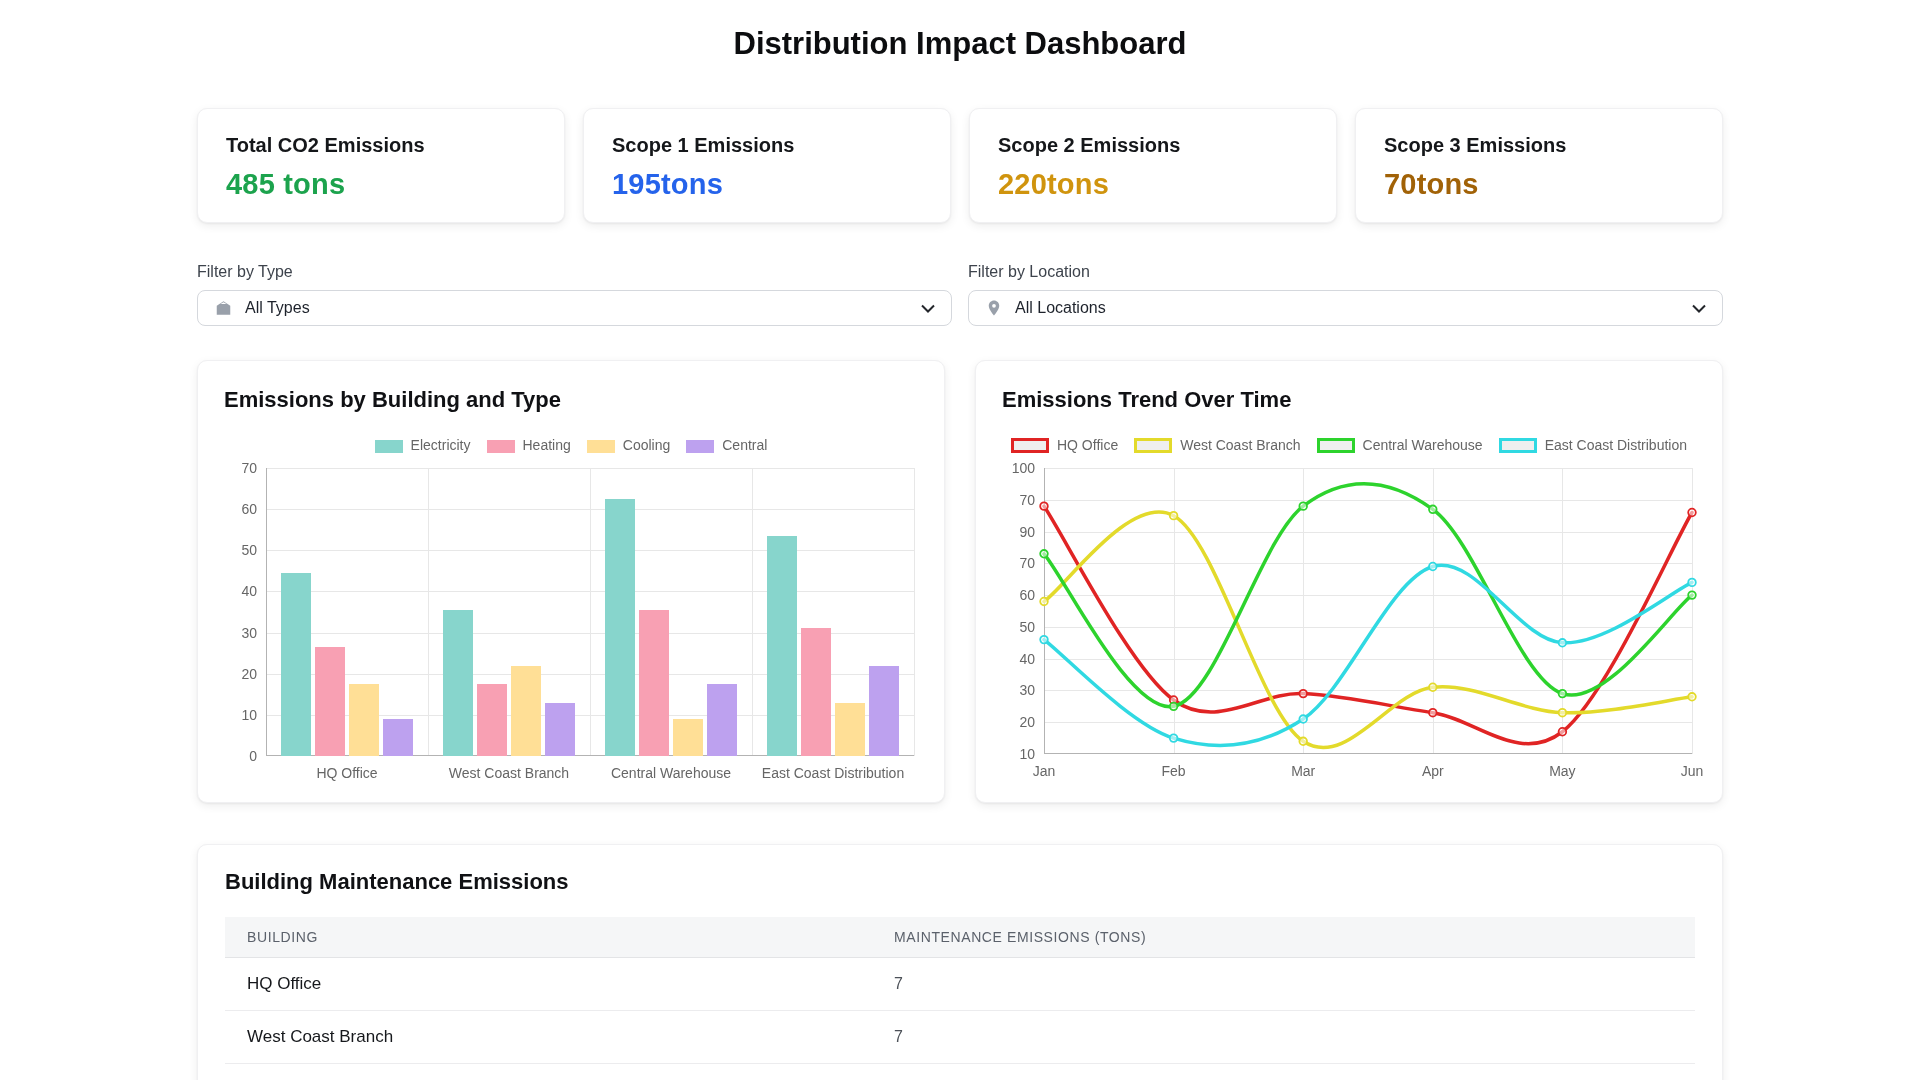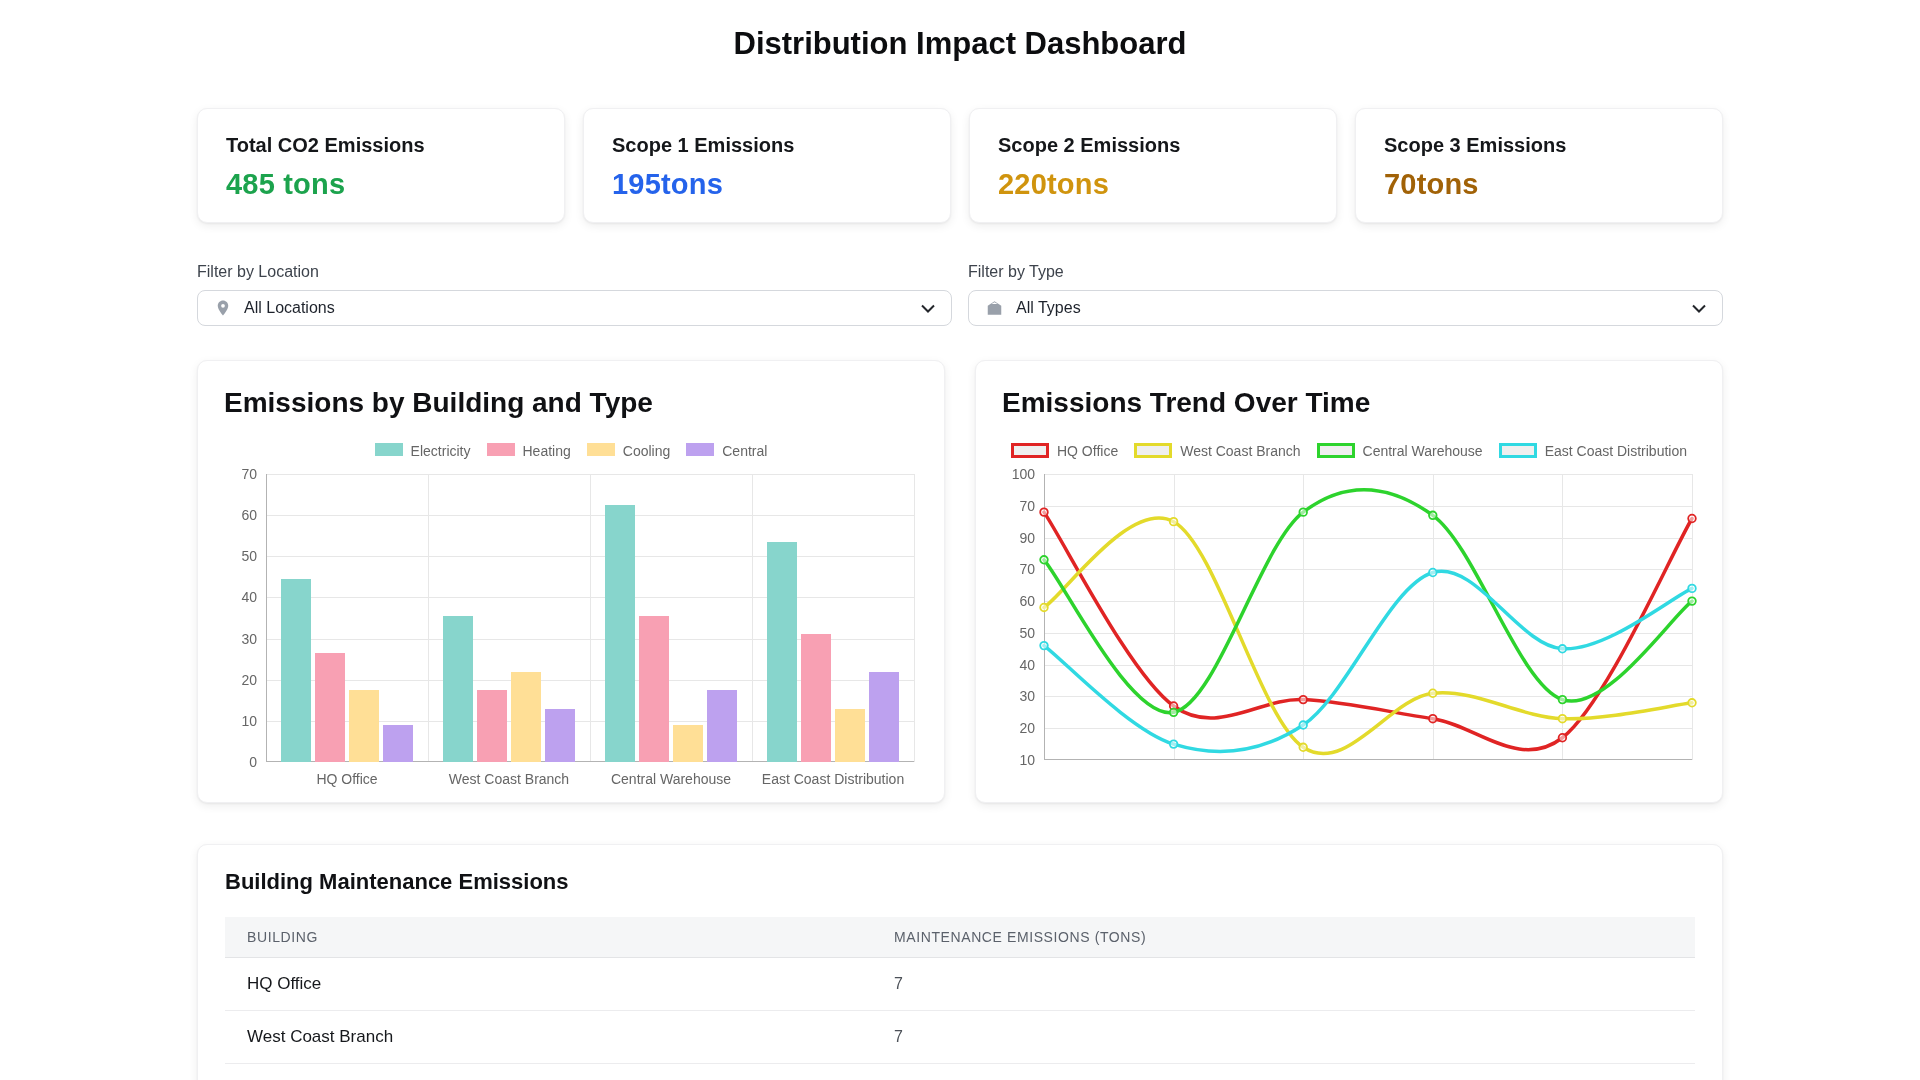--- a/index.html
+++ b/index.html
@@ -22,23 +22,23 @@
   .filter-label { font-size: 16px; color: #3d434c; margin-bottom: 9px; }
   .select { height: 36px; background: #fff; border: 1px solid #d5d8dd; border-radius: 8px;
     display: flex; align-items: center; padding: 0 16px; cursor: pointer; }
   .select .sicon { display: flex; margin-right: 12px; color: #99a0aa; }
   .select .value { font-size: 16px; color: #1d222b; }
   .select .chevron { margin-left: auto; display: flex; color: #23262b; }
 
   
   .charts-row { display: flex; gap: 30px; margin-bottom: 41px; }
   .chart-card { flex: 1; height: 443px; padding: 26px 26px 18px; }
-  .chart-title { font-size: 28px; font-weight: 700; color: #101114; margin-bottom: 24px; }
+  .chart-title { font-size: 22px; font-weight: 700; color: #101114; margin-bottom: 24px; }
   .legend { display: flex; justify-content: center; align-items: center; gap: 16px; margin-bottom: 15px; }
-  .legend-item { display: flex; align-items: flex-start; gap: 8px; cursor: pointer; }
+  .legend-item { display: flex; align-items: flex-end; gap: 8px; cursor: pointer; }
   .legend-item .lab { font-size: 14px; color: #666; }
   .swatch-solid { width: 28px; height: 13px; display: inline-block; }
   .swatch-line { width: 38px; height: 15px; display: inline-block; background: #efefef; border: 3px solid #999; }
 
   .plot { position: relative; margin-left: 42px; margin-right: 4px; }
   .bar-plot { height: 288px; }
   .line-plot { height: 286px; }
   .gridline-h { position: absolute; left: 0; right: 0; height: 0; border-top: 1px solid #e7e7e7; }
   .gridline-v { position: absolute; top: 0; bottom: 0; width: 0; border-left: 1px solid #e7e7e7; }
   .axis-line-y { border-left: 1px solid #b3b3b3; }
@@ -86,44 +86,44 @@
       <div class="stat-value" style="color: rgb(208, 148, 14);">220tons</div>
     </div>
     <div class="card stat-card">
       <div class="stat-label">Scope 3 Emissions</div>
       <div class="stat-value" style="color: #a16207;">70tons</div>
     </div>
   </div>
 
   <div class="filters-row">
     <div class="filter">
+      <div class="filter-label">Filter by Type</div>
+      <div class="select">
+        <span class="sicon">
+          <svg width="19" height="18" viewBox="0 0 24 24" fill="currentColor">
+              <path d="M3 9l9-6 9 6v12H3V9zm3 2h12v2H6v-2zm0 4h12v2H6v-2zm2-8.2h8L12 4.4 8 6.8z"></path>
+            </svg>
+        </span>
+        <span class="value">All Types</span>
+        <span class="chevron">
+          <svg width="14" height="9" viewBox="0 0 14 9" fill="none" stroke="currentColor" stroke-width="2">
+              <path d="M1 1.5 L7 7.5 L13 1.5"></path>
+            </svg>
+        </span>
+      </div>
+    </div>
+    <div class="filter">
       <div class="filter-label">Filter by Location</div>
       <div class="select">
         <span class="sicon">
           <svg width="18" height="20" viewBox="0 0 24 24" fill="currentColor">
               <path d="M12 2C8.1 2 5 5.1 5 9c0 5.2 7 13 7 13s7-7.8 7-13c0-3.9-3.1-7-7-7zm0 9.5A2.5 2.5 0 1 1 12 6.5a2.5 2.5 0 0 1 0 5z"></path>
             </svg>
         </span>
         <span class="value">All Locations</span>
-        <span class="chevron">
-          <svg width="14" height="9" viewBox="0 0 14 9" fill="none" stroke="currentColor" stroke-width="2">
-              <path d="M1 1.5 L7 7.5 L13 1.5"></path>
-            </svg>
-        </span>
-      </div>
-    </div>
-    <div class="filter">
-      <div class="filter-label">Filter by Type</div>
-      <div class="select">
-        <span class="sicon">
-          <svg width="19" height="18" viewBox="0 0 24 24" fill="currentColor">
-              <path d="M3 9l9-6 9 6v12H3V9zm3 2h12v2H6v-2zm0 4h12v2H6v-2zm2-8.2h8L12 4.4 8 6.8z"></path>
-            </svg>
-        </span>
-        <span class="value">All Types</span>
         <span class="chevron">
           <svg width="14" height="9" viewBox="0 0 14 9" fill="none" stroke="currentColor" stroke-width="2">
               <path d="M1 1.5 L7 7.5 L13 1.5"></path>
             </svg>
         </span>
       </div>
     </div>
   </div>
 
   <div class="charts-row">
@@ -274,20 +274,28 @@
             <circle cx="648" cy="127.1111111111111" r="3.8" fill="#ffffff" fill-opacity="0.55" stroke="#2dd32d" stroke-width="1.8"></circle>
             <path d="M0 171.6C21.599999999999998 188.0185185185185 86.4 256.8703703703703 129.6 270.1111111111111C172.79999999999998 283.35185185185185 215.99999999999997 279.64444444444445 259.2 251.04444444444445C302.4 222.44444444444446 345.6 111.22222222222221 388.8 98.5111111111111C432 85.8 475.2 172.12962962962965 518.4 174.7777777777778C561.6 177.42592592592595 626.4 124.46296296296298 648 114.4" fill="none" stroke="#30d9e2" stroke-width="3.5" stroke-linejoin="round" stroke-linecap="round"></path>
             <circle cx="0" cy="171.6" r="3.8" fill="#ffffff" fill-opacity="0.55" stroke="#30d9e2" stroke-width="1.8"></circle>
             <circle cx="129.6" cy="270.1111111111111" r="3.8" fill="#ffffff" fill-opacity="0.55" stroke="#30d9e2" stroke-width="1.8"></circle>
             <circle cx="259.2" cy="251.04444444444445" r="3.8" fill="#ffffff" fill-opacity="0.55" stroke="#30d9e2" stroke-width="1.8"></circle>
             <circle cx="388.8" cy="98.5111111111111" r="3.8" fill="#ffffff" fill-opacity="0.55" stroke="#30d9e2" stroke-width="1.8"></circle>
             <circle cx="518.4" cy="174.7777777777778" r="3.8" fill="#ffffff" fill-opacity="0.55" stroke="#30d9e2" stroke-width="1.8"></circle>
             <circle cx="648" cy="114.4" r="3.8" fill="#ffffff" fill-opacity="0.55" stroke="#30d9e2" stroke-width="1.8"></circle>
           </svg>
         </div>
+      <div class="xlabels-line" id="line-xlabels">
+          <div class="xlab" style="left: 0%;">Jan</div>
+          <div class="xlab" style="left: 20%;">Feb</div>
+          <div class="xlab" style="left: 40%;">Mar</div>
+          <div class="xlab" style="left: 60%;">Apr</div>
+          <div class="xlab" style="left: 80%;">May</div>
+          <div class="xlab" style="left: 100%;">Jun</div>
+        </div>
     </div>
   </div>
 
   <div class="card table-card">
     <div class="table-title">Building Maintenance Emissions</div>
     <div class="thead">
       <div class="th-building">BUILDING</div>
       <div class="th-value">MAINTENANCE EMISSIONS (TONS)</div>
     </div>
     <div class="trow">

